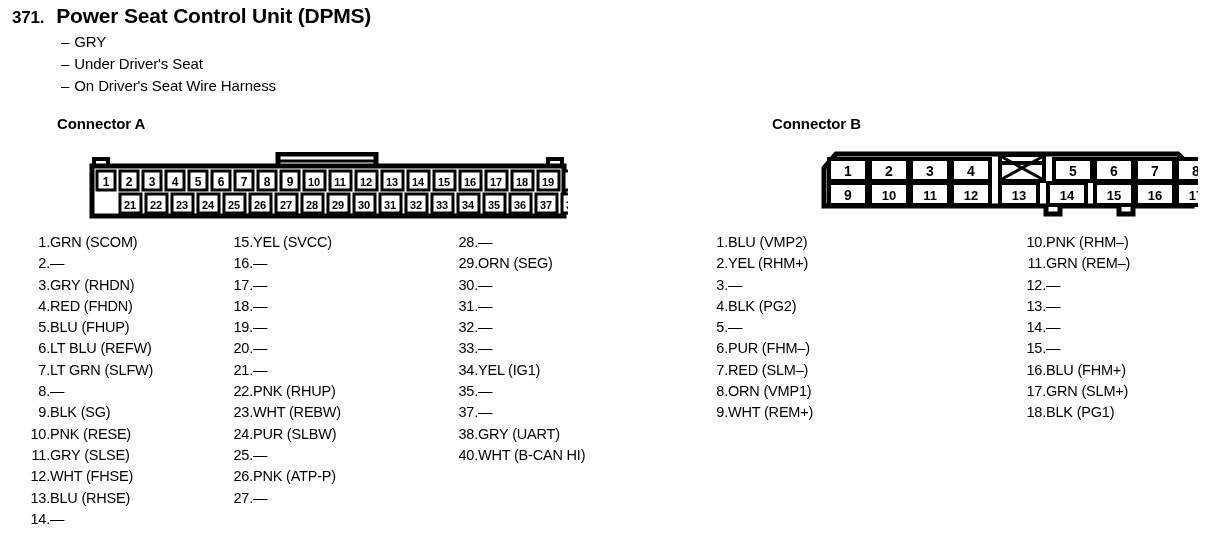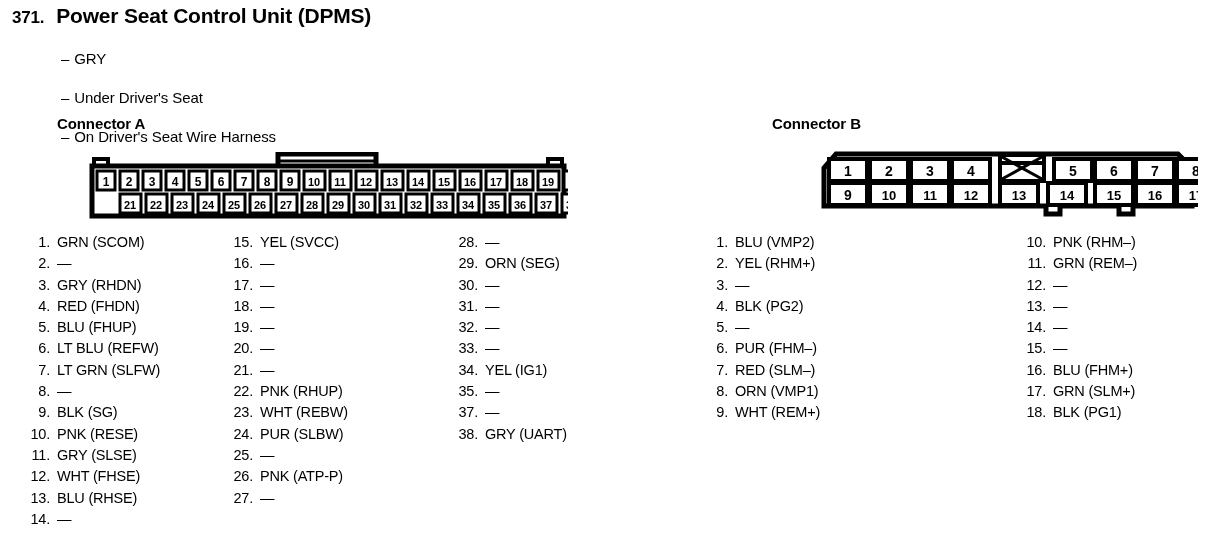--- a/index.html
+++ b/index.html
@@ -33,21 +33,21 @@
   }
   #unit-title {
     font-size: 21px;
     font-weight: bold;
     margin-left: 12px;
     letter-spacing: -0.2px;
   }
   .sub-line {
     font-size: 15px;
     margin-left: 49px;
-    margin-top: 22px;
+    margin-top: 5px;
     white-space: nowrap;
     letter-spacing: -0.1px;
   }
   .dash-lead {
     margin-right: 5px;
   }
 
   
   .connector-heading {
     position: absolute;
@@ -90,21 +90,20 @@
     font-size: 14.5px;
     letter-spacing: -0.2px;
     white-space: nowrap;
   }
   .pin-no {
     width: 28px;
     text-align: right;
     flex: 0 0 28px;
   }
   .pin-val {
-    margin-left: 7px;
   }
 </style>
 </head>
 <body>
 
 <div id="header-block">
   <div id="title-row">
     <span id="unit-number">371.</span>
     <span id="unit-title">Power Seat Control Unit (DPMS)</span>
   </div>
@@ -540,20 +539,24 @@
       <span class="pin-val">—</span>
     </div>
     <div class="pin-row">
       <span class="pin-no">37.</span>
       <span class="pin-val">—</span>
     </div>
     <div class="pin-row">
       <span class="pin-no">38.</span>
       <span class="pin-val">GRY (UART)</span>
     </div>
+    <div class="pin-row">
+      <span class="pin-no">40.</span>
+      <span class="pin-val">WHT (B-CAN HI)</span>
+    </div>
   </div>
 <div class="pin-column" id="col-b1">
     <div class="pin-row">
       <span class="pin-no">1.</span>
       <span class="pin-val">BLU (VMP2)</span>
     </div>
     <div class="pin-row">
       <span class="pin-no">2.</span>
       <span class="pin-val">YEL (RHM+)</span>
     </div>

